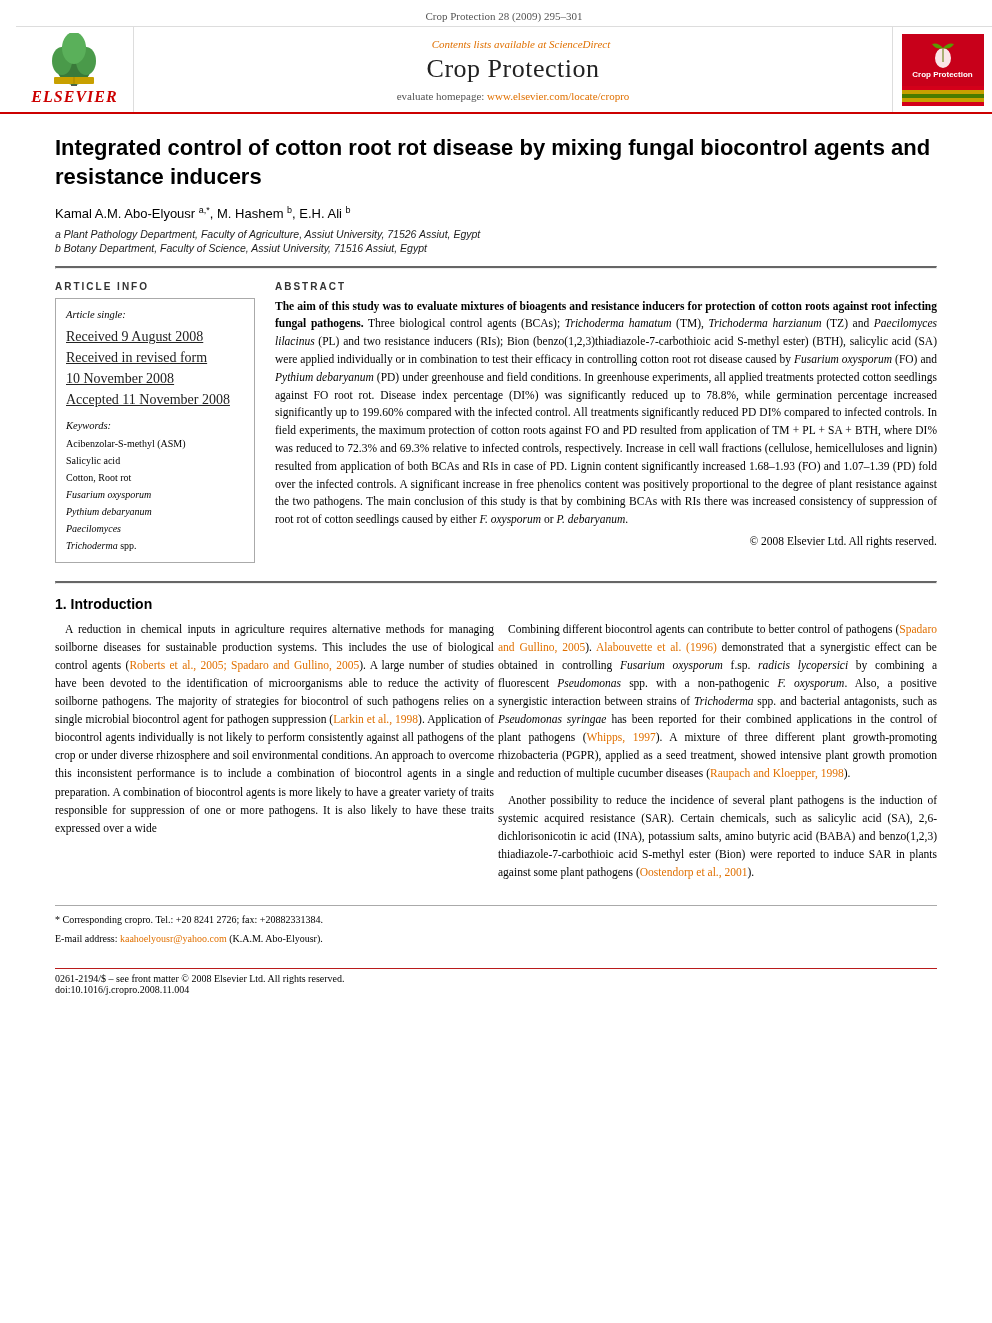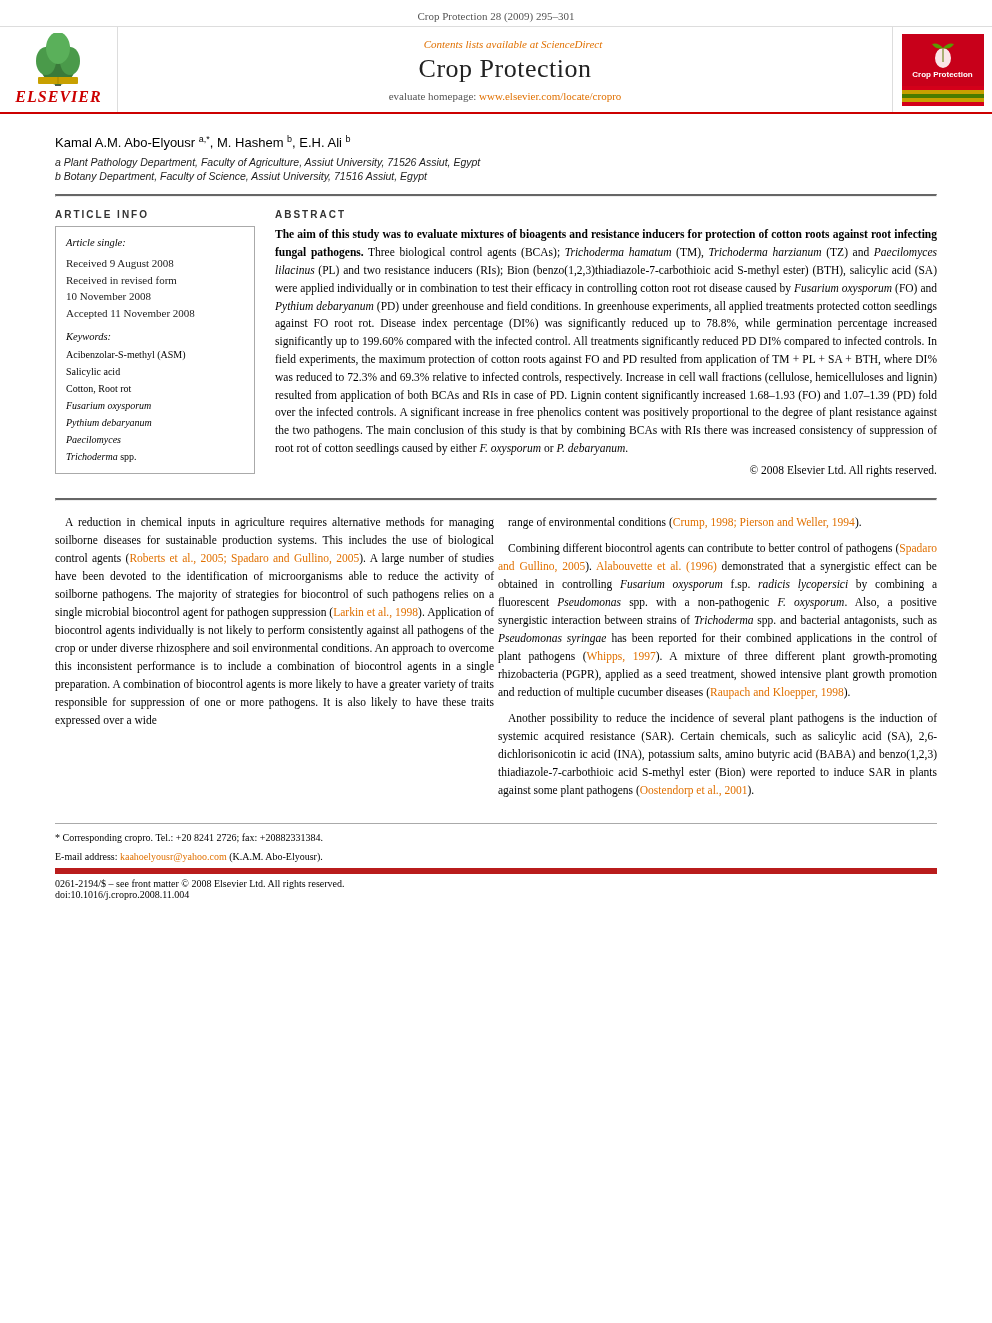--- a/index.html
+++ b/index.html
@@ -8,21 +8,21 @@
       background: #fff;
       width: 992px;
       min-height: 1323px;
       color: #000;
       font-size: 13px;
     }
 
     
     .header {
       border-bottom: 2px solid #c00;
-      padding: 6px 0 0 0;
+      padding: 6px 0 0 16px;
     }
     .header-top {
       text-align: center;
       font-size: 11px;
       color: #555;
       padding: 4px 0;
     }
     .header-main {
       display: flex;
       align-items: stretch;
@@ -157,23 +157,24 @@
       font-size: 10.5px;
       line-height: 1.6;
     }
     .article-info .info-heading {
       font-style: italic;
       font-weight: normal;
       font-size: 10.5px;
       margin-bottom: 3px;
     }
     .article-info .info-date {
-      font-size: 11px;
+      font-size: 14px;
       color: #222;
       line-height: 1.5;
+      text-decoration: underline;
     }
     .keywords-section {
       margin-top: 8px;
     }
     .keywords-section .kw-label {
       font-style: italic;
       font-size: 10.5px;
     }
     .keywords-section .kw-list {
       font-size: 10px;
@@ -231,22 +232,22 @@
       border-top: 1px solid #aaa;
       margin-top: 16px;
       padding-top: 6px;
       font-size: 10px;
       line-height: 1.5;
     }
     .footer-notes .corresp {
       margin-bottom: 4px;
     }
     .footer-bottom {
-      border-top: 6px solid #b91c1c;
-      margin-top: 4px;
+      border-top: 1px solid #b91c1c;
+      margin-top: 22px;
       padding-top: 4px;
       font-size: 10px;
     }
   </style>
 </head>
 <body>
 
 <div class="header">
   <div class="header-top">
     <span>Crop Protection 28 (2009) 295–301</span>
@@ -298,20 +299,21 @@
           <div style="flex:1;background:#c8a000;"></div>
           <div style="flex:1;background:#d4001a;"></div>
         </div>
       </div>
     </div>
   </div>
 </div>
 
 <div class="article">
 
+  <div class="article-title">Integrated control of cotton root rot disease by mixing fungal biocontrol agents and resistance inducers</div>
 
   <div class="authors">
     Kamal A.M. Abo-Elyousr <sup>a,*</sup>, M. Hashem <sup>b</sup>, E.H. Ali <sup>b</sup>
   </div>
   <div class="author-affil">a Plant Pathology Department, Faculty of Agriculture, Assiut University, 71526 Assiut, Egypt</div>
   <div class="author-affil">b Botany Department, Faculty of Science, Assiut University, 71516 Assiut, Egypt</div>
 
   <hr class="divider-thick">
 
   <div class="two-col">
@@ -341,26 +343,28 @@
       <div class="abstract-text">
         <span class="first-line">The aim of this study was to evaluate mixtures of bioagents and resistance inducers for protection of cotton roots against root infecting fungal pathogens.</span> Three biological control agents (BCAs); <em>Trichoderma hamatum</em> (TM), <em>Trichoderma harzianum</em> (TZ) and <em>Paecilomyces lilacinus</em> (PL) and two resistance inducers (RIs); Bion (benzo(1,2,3)thiadiazole-7-carbothioic acid S-methyl ester) (BTH), salicylic acid (SA) were applied individually or in combination to test their efficacy in controlling cotton root rot disease caused by <em>Fusarium oxysporum</em> (FO) and <em>Pythium debaryanum</em> (PD) under greenhouse and field conditions. In greenhouse experiments, all applied treatments protected cotton seedlings against FO root rot. Disease index percentage (DI%) was significantly reduced up to 78.8%, while germination percentage increased significantly up to 199.60% compared with the infected control. All treatments significantly reduced PD DI% compared to infected controls. In field experiments, the maximum protection of cotton roots against FO and PD resulted from application of TM + PL + SA + BTH, where DI% was reduced to 72.3% and 69.3% relative to infected controls, respectively. Increase in cell wall fractions (cellulose, hemicelluloses and lignin) resulted from application of both BCAs and RIs in case of PD. Lignin content significantly increased 1.68–1.93 (FO) and 1.07–1.39 (PD) fold over the infected controls. A significant increase in free phenolics content was positively proportional to the degree of plant resistance against the two pathogens. The main conclusion of this study is that by combining BCAs with RIs there was increased consistency of suppression of root rot of cotton seedlings caused by either <em>F. oxysporum</em> or <em>P. debaryanum</em>.
         <br><span style="text-align:right;display:block;margin-top:4px;">© 2008 Elsevier Ltd. All rights reserved.</span>
       </div>
     </div>
   </div>
 
   <hr class="divider-thick">
 
   <div class="intro-section">
+    <div class="section-number-title">
+      <span>1.</span>&nbsp;<span>Introduction</span>
+    </div>
     <div class="body-two-col">
       <div class="body-col">
         <p>A reduction in chemical inputs in agriculture requires alternative methods for managing soilborne diseases for sustainable production systems. This includes the use of biological control agents (<a class="cite-link">Roberts et al., 2005; Spadaro and Gullino, 2005</a>). A large number of studies have been devoted to the identification of microorganisms able to reduce the activity of soilborne pathogens. The majority of strategies for biocontrol of such pathogens relies on a single microbial biocontrol agent for pathogen suppression (<a class="cite-link">Larkin et al., 1998</a>). Application of biocontrol agents individually is not likely to perform consistently against all pathogens of the crop or under diverse rhizosphere and soil environmental conditions. An approach to overcome this inconsistent performance is to include a combination of biocontrol agents in a single preparation. A combination of biocontrol agents is more likely to have a greater variety of traits responsible for suppression of one or more pathogens. It is also likely to have these traits expressed over a wide</p>
       </div>
       <div class="body-col">
-        <p>range of environmental conditions (<a class="cite-link">Crump, 1998; Pierson and Weller, 1994</a>).</p>
         <p>Combining different biocontrol agents can contribute to better control of pathogens (<a class="cite-link">Spadaro and Gullino, 2005</a>). <a class="cite-link">Alabouvette et al. (1996)</a> demonstrated that a synergistic effect can be obtained in controlling <em>Fusarium oxysporum</em> f.sp. <em>radicis lycopersici</em> by combining a fluorescent <em>Pseudomonas</em> spp. with a non-pathogenic <em>F. oxysporum</em>. Also, a positive synergistic interaction between strains of <em>Trichoderma</em> spp. and bacterial antagonists, such as <em>Pseudomonas syringae</em> has been reported for their combined applications in the control of plant pathogens (<a class="cite-link">Whipps, 1997</a>). A mixture of three different plant growth-promoting rhizobacteria (PGPR), applied as a seed treatment, showed intensive plant growth promotion and reduction of multiple cucumber diseases (<a class="cite-link">Raupach and Kloepper, 1998</a>).</p>
         <p>Another possibility to reduce the incidence of several plant pathogens is the induction of systemic acquired resistance (SAR). Certain chemicals, such as salicylic acid (SA), 2,6-dichlorisonicotin ic acid (INA), potassium salts, amino butyric acid (BABA) and benzo(1,2,3) thiadiazole-7-carbothioic acid S-methyl ester (Bion) were reported to induce SAR in plants against some plant pathogens (<a class="cite-link">Oostendorp et al., 2001</a>).</p>
       </div>
     </div>
   </div>
 
   <div class="footer-notes">
     <div class="corresp">
       <span>* Corresponding cropro.</span> <span>Tel.: +20 8241 2726; fax: +20882331384.</span>
     </div>

